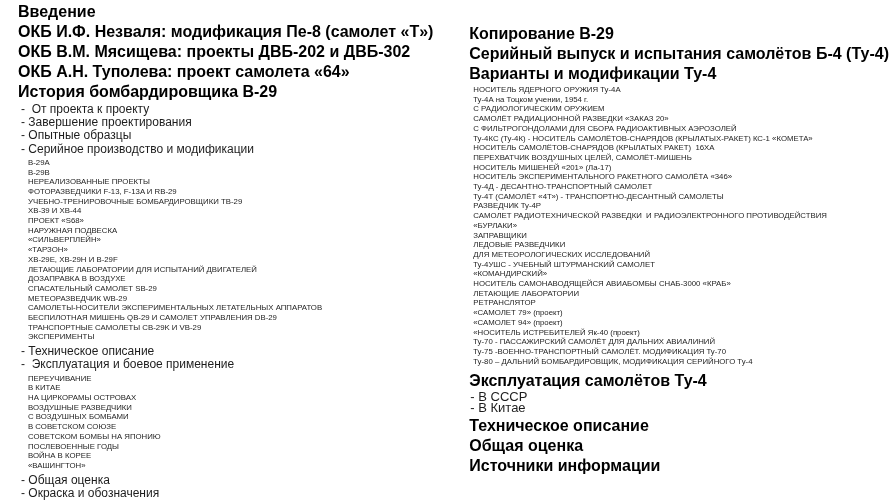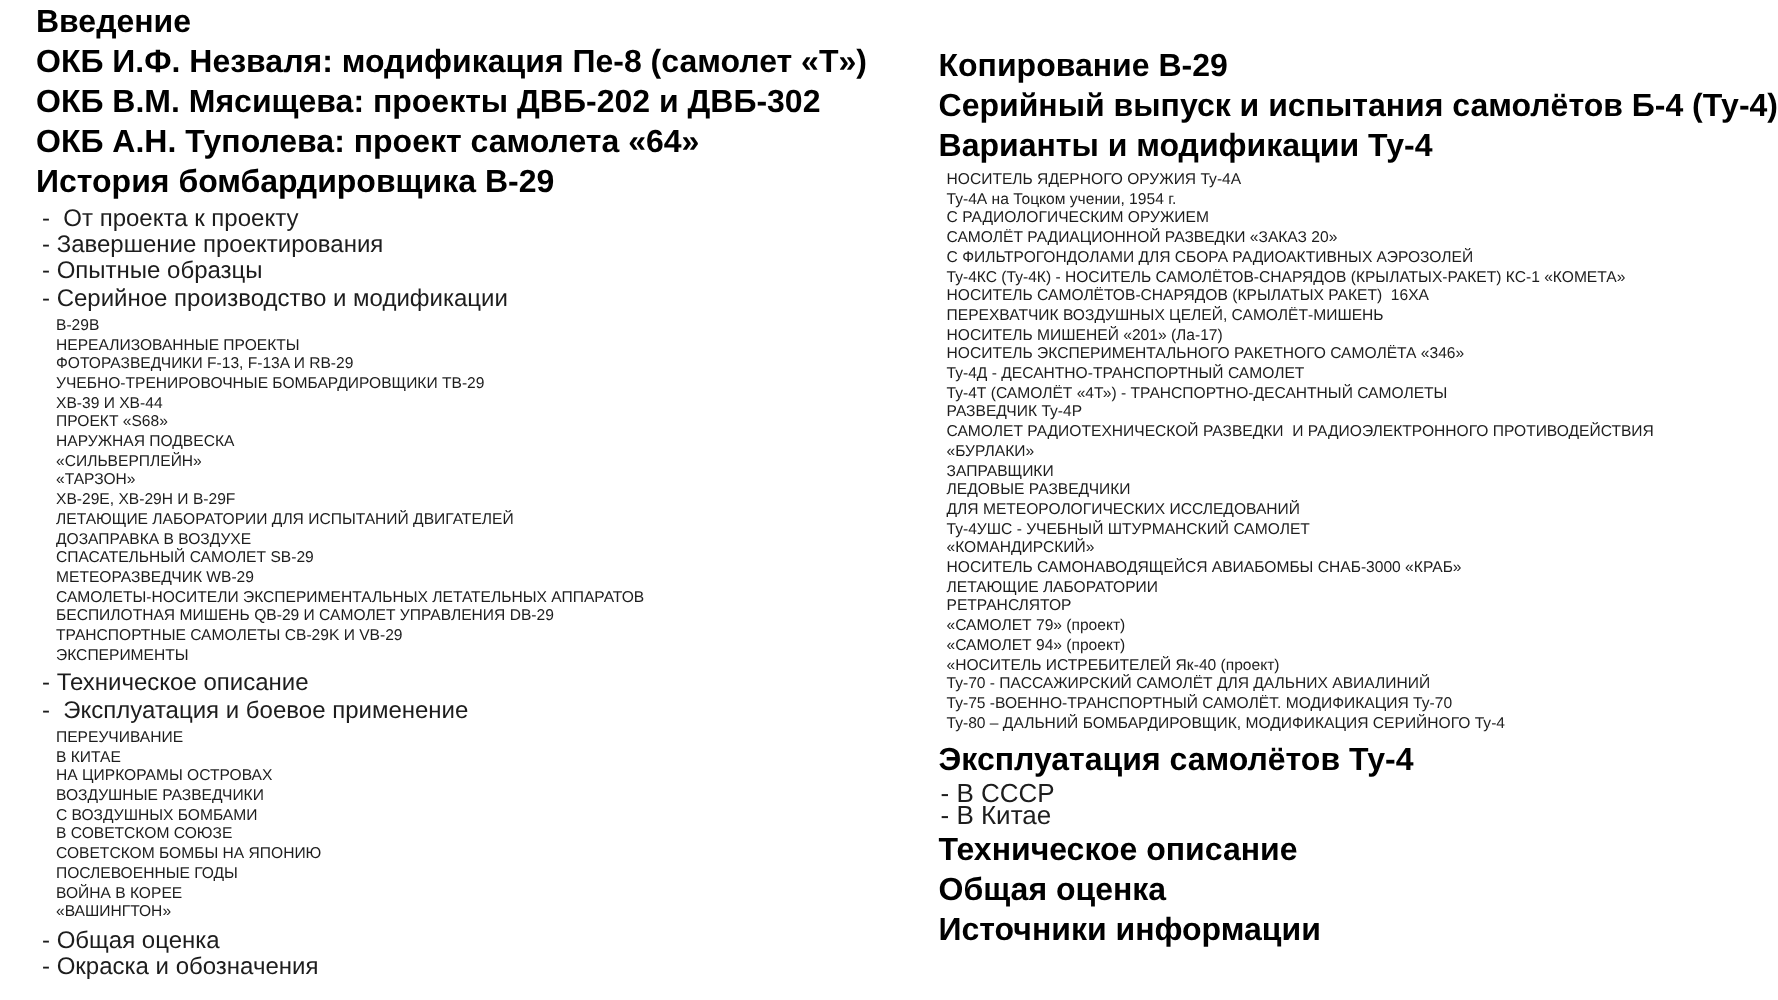--- a/index.html
+++ b/index.html
@@ -77,20 +77,21 @@
   <div class="col col-left" id="col-left">
       <div class="toc-h1">Введение</div>
       <div class="toc-h1">ОКБ И.Ф. Незваля: модификация Пе-8 (самолет «Т»)</div>
       <div class="toc-h1">ОКБ В.М. Мясищева: проекты ДВБ-202 и ДВБ-302</div>
       <div class="toc-h1">ОКБ А.Н. Туполева: проект самолета «64»</div>
       <div class="toc-h1">История бомбардировщика В-29</div>
       <div class="toc-entry">-  От проекта к проекту</div>
       <div class="toc-entry">- Завершение проектирования</div>
       <div class="toc-entry">- Опытные образцы</div>
       <div class="toc-entry">- Серийное производство и модификации</div>
+      <div class="toc-sub">B-29A</div>
       <div class="toc-sub">B-29B</div>
       <div class="toc-sub">НЕРЕАЛИЗОВАННЫЕ ПРОЕКТЫ</div>
       <div class="toc-sub">ФОТОРАЗВЕДЧИКИ F-13, F-13A И RB-29</div>
       <div class="toc-sub">УЧЕБНО-ТРЕНИРОВОЧНЫЕ БОМБАРДИРОВЩИКИ ТВ-29</div>
       <div class="toc-sub">ХВ-39 И ХВ-44</div>
       <div class="toc-sub">ПРОЕКТ «S68»</div>
       <div class="toc-sub">НАРУЖНАЯ ПОДВЕСКА</div>
       <div class="toc-sub">«СИЛЬВЕРПЛЕЙН»</div>
       <div class="toc-sub">«ТАРЗОН»</div>
       <div class="toc-sub">ХВ-29Е, ХВ-29Н И В-29F</div>

